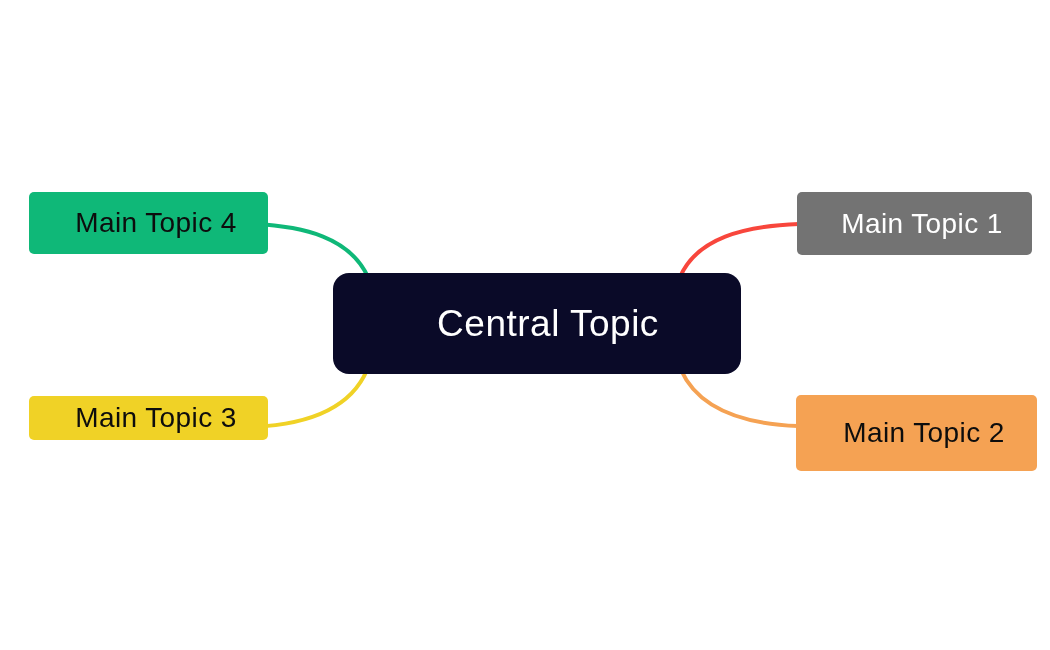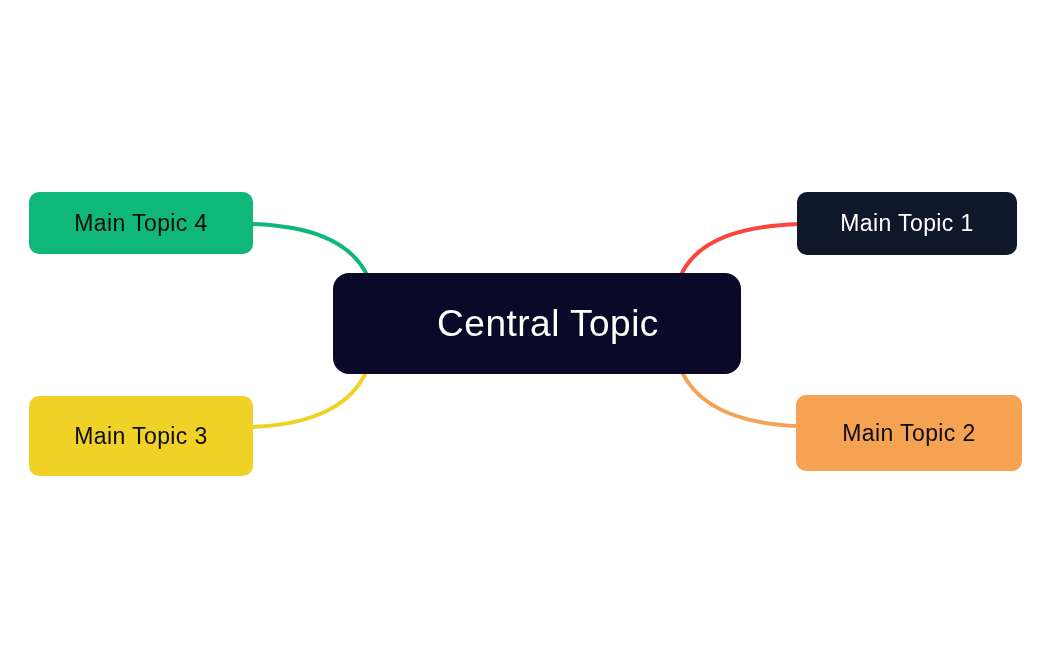--- a/index.html
+++ b/index.html
@@ -25,64 +25,65 @@
   .connector-layer path {
     fill: none;
     stroke-width: 4;
     stroke-linecap: round;
   }
   .node {
     position: absolute;
     display: flex;
     align-items: center;
     justify-content: center;
-    border-radius: 10px;
-    font-size: 23px;
+    border-radius: 5px;
+    font-size: 28px;
     letter-spacing: 0.4px;
     white-space: nowrap;
     cursor: pointer;
+    padding-left: 15px;
   }
   .central-node {
     position: absolute;
     left: 333px;
     top: 273px;
     width: 386px;
     height: 101px;
     border-radius: 16px;
     display: flex;
     align-items: center;
     justify-content: center;
     font-size: 37px;
     font-weight: 500;
     letter-spacing: 0.5px;
     white-space: nowrap;
     cursor: pointer;
   }
   .node-topic1 { left: 797px; top: 192px; width: 220px; height: 63px; }
   .node-topic2 { left: 796px; top: 395px; width: 226px; height: 76px; }
-  .node-topic3 { left: 29px;  top: 396px; width: 224px; height: 80px; }
+  .node-topic3 { left: 29px;  top: 396px; width: 224px; height: 44px; }
   .node-topic4 { left: 29px;  top: 192px; width: 224px; height: 62px; }
 </style>
 </head>
 <body>
 
 <div class="canvas" style="background: rgb(255, 255, 255);">
 
   <svg class="connector-layer" viewBox="0 0 1050 650">
     <path d="M 680 277 C 697 238 744 226 799 224" style="stroke: rgb(248, 70, 60);"></path>
     <path d="M 681 370 C 699 410 744 424 798 426" style="stroke: rgb(245, 162, 83);"></path>
     <path d="M 367 370 C 350 410 305 425 251 427" style="stroke: rgb(240, 210, 38);"></path>
     <path d="M 368 277 C 350 238 305 226 251 224" style="stroke: rgb(15, 184, 120);"></path>
   </svg>
 
   <div class="central-node" style="background: rgb(10, 10, 40); color: rgb(255, 255, 255); padding-left: 22px;">
     <span>Central Topic</span>
   </div>
 
-  <div class="node node-topic1" style="background: #0f172a; color: rgb(255, 255, 255);">
+  <div class="node node-topic1" style="background: #737373; color: rgb(255, 255, 255);">
     <span>Main Topic 1</span>
   </div>
 
   <div class="node node-topic2" style="background: rgb(245, 162, 83); color: rgb(13, 13, 13);">
     <span>Main Topic 2</span>
   </div>
 
   <div class="node node-topic3" style="background: rgb(240, 210, 38); color: rgb(13, 13, 13);">
     <span>Main Topic 3</span>
   </div>

